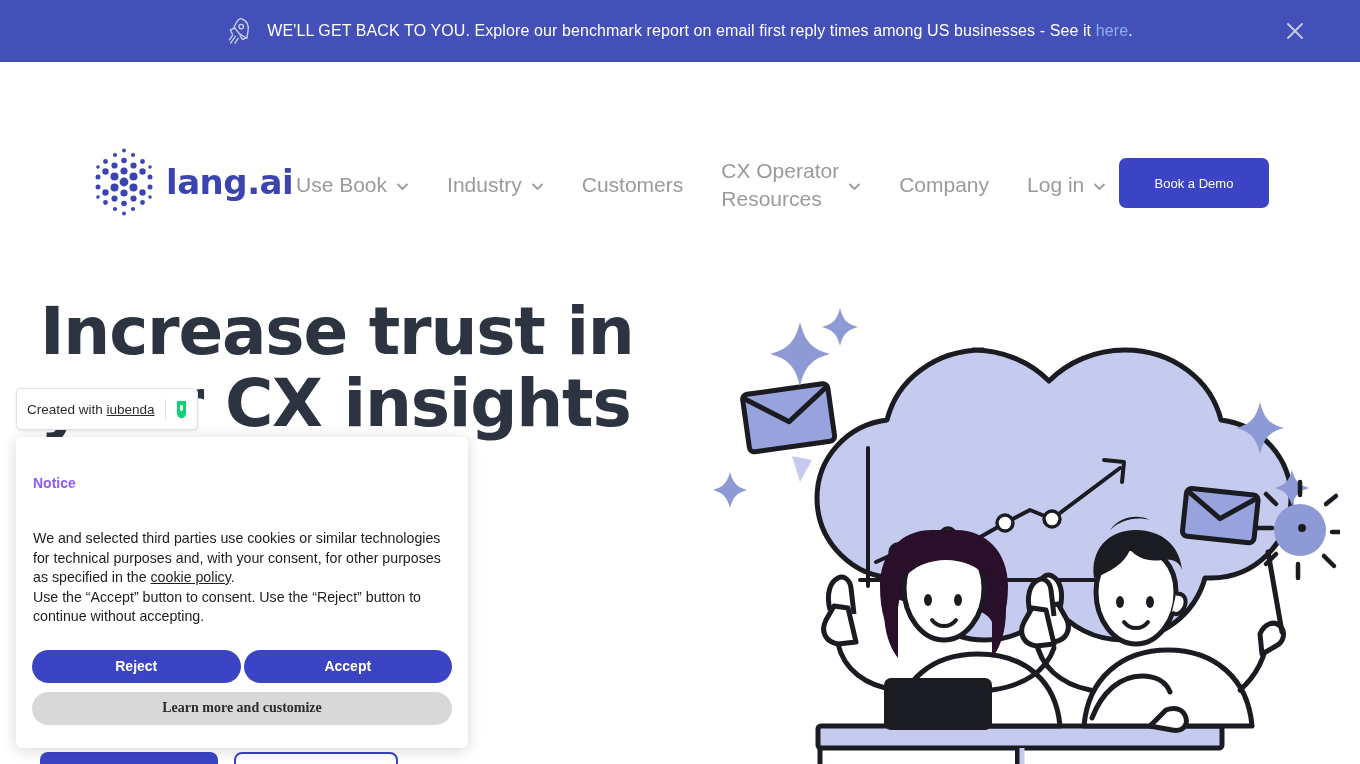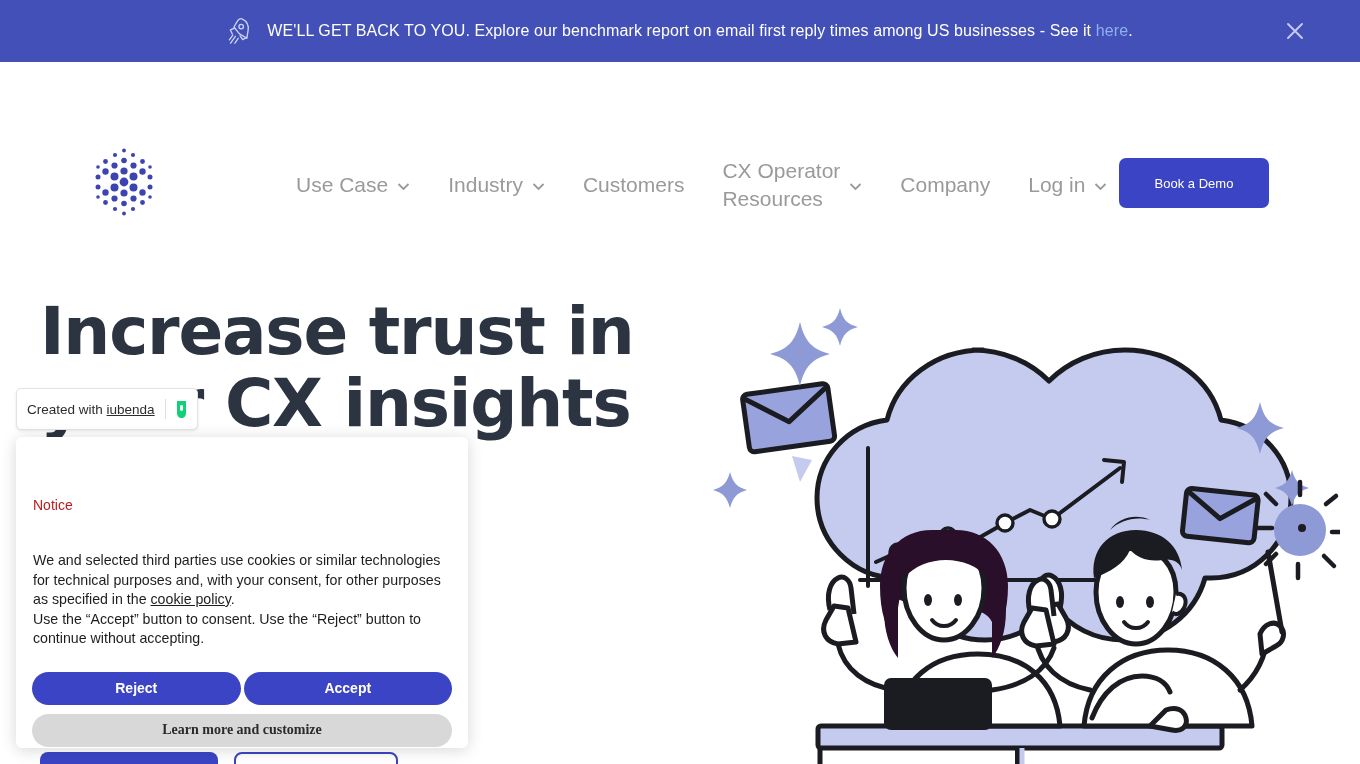--- a/index.html
+++ b/index.html
@@ -95,21 +95,21 @@
   #iubenda-mark { width:11px; height:17px; display:block; }
 
   
   #cookie-dialog {
     position:absolute; left:16px; top:437px; width:452px; height:311px;
     background:#fff; border-radius:6px;
     box-shadow:0 2px 16px rgba(0,0,0,.16); z-index:50;
     padding:0 16px;
   }
   #cookie-title {
-    margin-top:60px; font-size:14px; font-weight:400; color:#b91c1c;
+    margin-top:38px; font-size:14px; font-weight:700; color:#8b5cf6;
     padding-left:1px;
   }
   #cookie-body {
     margin-top:38px; font-size:14.2px; line-height:19.5px; color:#1d1d1d;
     padding-left:1px;
   }
   #cookie-body a { color:#1d1d1d; text-decoration:underline; }
   #cookie-buttons { margin-top:23px; display:flex; gap:3px; }
   .cookie-btn {
     height:33px; border-radius:17px; border:none; cursor:pointer;
@@ -179,25 +179,26 @@
         <circle cx="23" cy="63" r="2.1"></circle>
           <circle cx="41" cy="63" r="2.1"></circle>
         <circle cx="32" cy="4.5" r="1.9"></circle>
           <circle cx="32" cy="67.5" r="1.9"></circle>
         <circle cx="6" cy="21" r="1.8"></circle>
           <circle cx="58" cy="21" r="1.8"></circle>
         <circle cx="6" cy="51" r="1.8"></circle>
           <circle cx="58" cy="51" r="1.8"></circle>
       </g>
     </svg>
+    <span id="logo-text">lang.ai</span>
   </div>
 
   <nav id="nav">
     <div class="nav-item">
-      <span>Use Case</span>
+      <span>Use Book</span>
       <svg class="chev" viewBox="0 0 13 9">
           <polyline points="1.5,2 6.5,7 11.5,2"></polyline>
         </svg>
     </div>
     <div class="nav-item">
       <span>Industry</span>
       <svg class="chev" viewBox="0 0 13 9">
           <polyline points="1.5,2 6.5,7 11.5,2"></polyline>
         </svg>
     </div>

